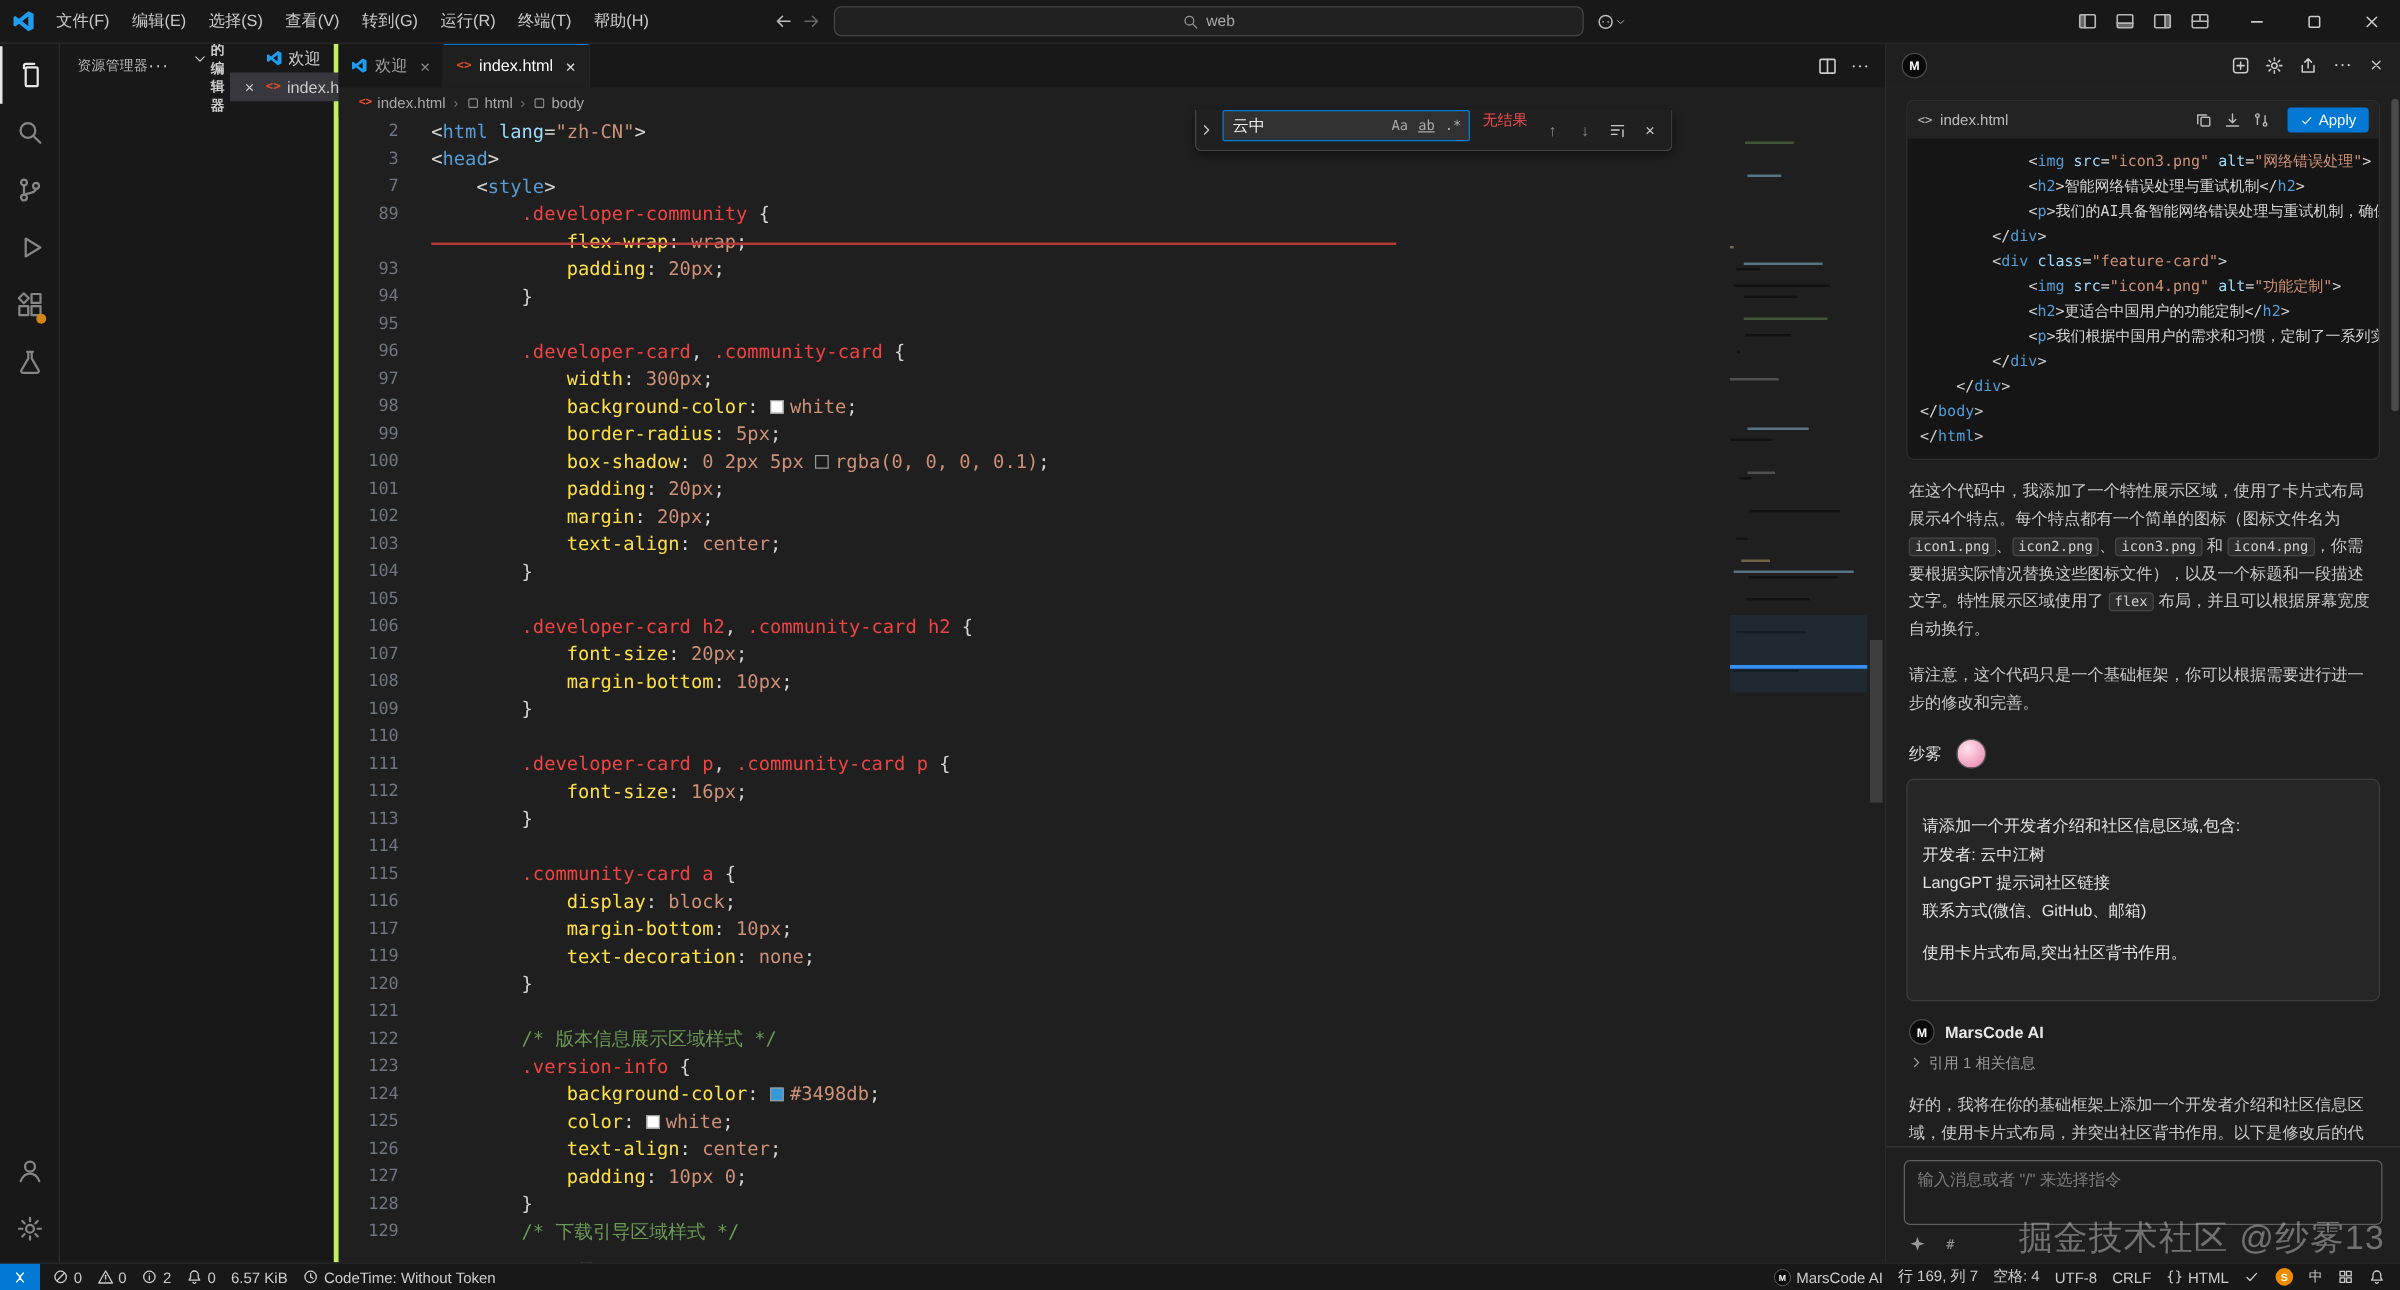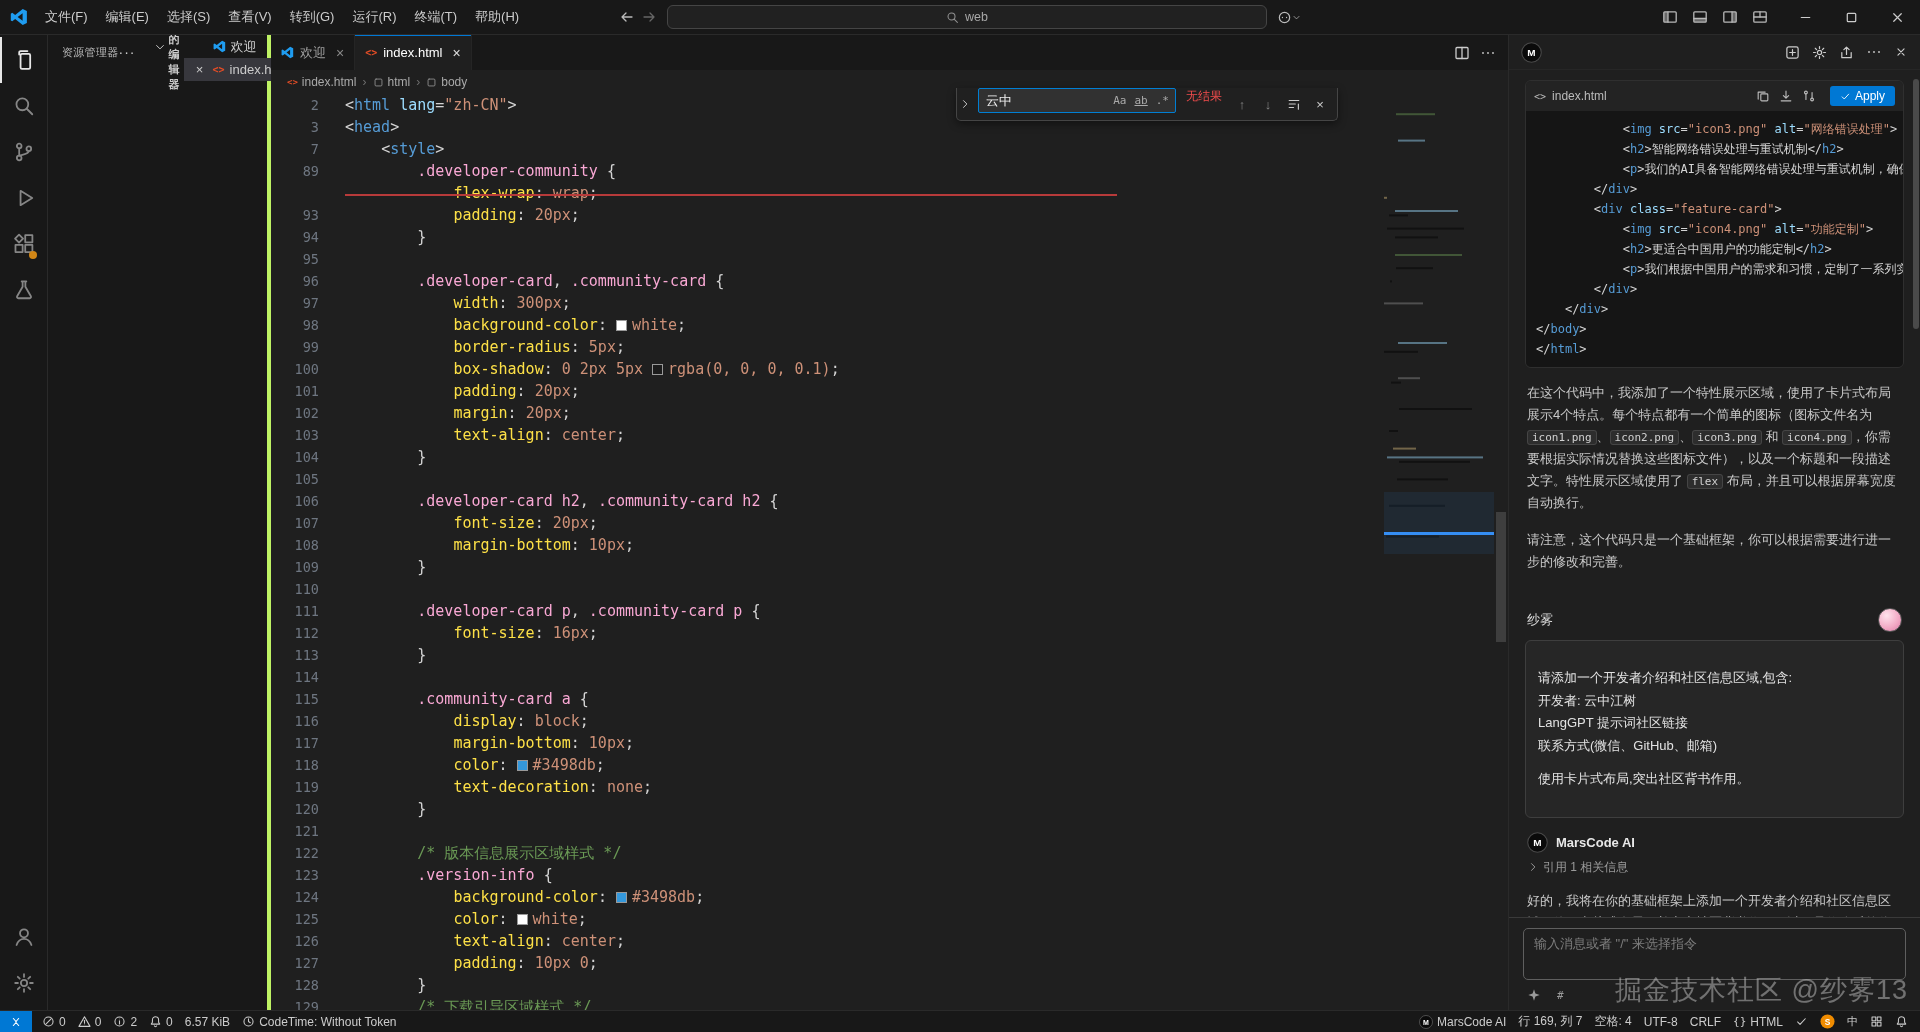--- a/index.html
+++ b/index.html
@@ -66,21 +66,21 @@
 .bc-item .ic{display:flex;color:#8f8f8f}
 .editor-body{flex:1;position:relative;min-height:0;overflow:hidden}
 .code{position:absolute;inset:0;font-family:"DejaVu Sans Mono",monospace;font-size:15px;overflow:hidden}
 .cl{display:flex;height:22px;line-height:22px}
 .cl .ln{flex:none;width:48px;text-align:right;margin-right:26px;color:#6e7681;font-size:13.5px}
 .ct{white-space:pre}
 .tk-u,.tk-w{color:#d4d4d4}
 .tk-t{color:#569cd6}
 .tk-a{color:#9cdcfe}
 .tk-g{color:#ce9178}
-.tk-s{color:#f9a8d4}
+.tk-s{color:#ef4444}
 .tk-p{color:#fde047}
 .tk-v{color:#ce9178}
 .tk-c{color:#6a9955}
 .sw{display:inline-block;width:11px;height:11px;border:1px solid #999;margin-right:5px;vertical-align:-1px}
 .cl.del .ct{position:relative}
 .cl.del .ct::after{content:"";position:absolute;left:0;top:12px;width:772px;height:2px;background:#b73a3a}
 .minimap{position:absolute;top:0;right:14px;width:110px;height:100%}
 .vscroll{position:absolute;top:0;right:0;width:14px;height:100%}
 .vscroll .thumb{position:absolute;top:418px;right:2px;width:10px;height:130px;background:rgba(121,121,121,.35)}
 
@@ -104,21 +104,21 @@
 .codecard{border:1px solid #2f2f2f;border-radius:6px;overflow:hidden;margin-top:4px}
 .cc-head{height:30px;background:#232323;display:flex;align-items:center;gap:6px;padding:0 8px;font-size:12px;color:#bbb}
 .cc-ang{font-family:"DejaVu Sans Mono",monospace;font-size:10px;color:#bbb}
 .cc-actions{margin-left:auto;display:flex;gap:9px;color:#bbb}
 .cc-actions .ic{display:flex}
 .apply{display:inline-flex;align-items:center;gap:4px;background:#0078d4;color:#fff;border:none;border-radius:3px;font-size:12px;padding:3px 10px;margin-left:8px;font-family:inherit}
 .cc-body{background:#151515;padding:8px 10px;font-family:"DejaVu Sans Mono",monospace;font-size:12px;line-height:20px;overflow:hidden}
 .ccl{white-space:pre;height:20px}
 .msg{font-size:13px;line-height:1.7;color:#c8c8c8;margin:14px 2px}
 .chip{font-family:"DejaVu Sans Mono",monospace;font-size:11px;background:#2d2d2d;border:1px solid #454545;border-radius:3px;padding:0 4px;color:#d2d2d2}
-.user-row{display:flex;align-items:center;justify-content:space-between;gap:12px;margin:35px 2px 8px}
+.user-row{display:flex;align-items:center;justify-content:flex-start;gap:12px;margin:18px 2px 8px}
 .uname{font-size:13px;color:#ddd}
 .avatar{width:24px;height:24px;border-radius:50%;background:radial-gradient(circle at 35% 30%,#ffe3ec,#f2a7c3 60%,#d97ba6);border:1px solid #555;flex:none}
 .usercard{border:1px solid #3e3e3e;background:#262626;border-radius:6px;padding:26px 12px;margin:0 0 14px;font-size:13px;line-height:1.75;color:#e2e2e2}
 .uml.blank{height:10px}
 .ai-row{display:flex;align-items:center;gap:8px;margin:14px 2px 4px}
 .ai-row .ic{display:flex}
 .ainame{font-weight:700;color:#e8e8e8;font-size:13px}
 .refrow{display:flex;align-items:center;gap:4px;font-size:12px;color:#9a9a9a;margin:6px 2px}
 .refrow .chev{display:flex;color:#9a9a9a}
 
@@ -563,24 +563,20 @@
               <span class="ln">115</span>
               <span class="ct">        <span class="tk-s">.community-card a</span><span class="tk-w"> </span><span class="tk-u">{</span></span>
             </div>
             <div class="cl">
               <span class="ln">116</span>
               <span class="ct">            <span class="tk-p">display</span><span class="tk-u">: </span><span class="tk-v">block</span><span class="tk-u">;</span></span>
             </div>
             <div class="cl">
               <span class="ln">117</span>
               <span class="ct">            <span class="tk-p">margin-bottom</span><span class="tk-u">: </span><span class="tk-v">10px</span><span class="tk-u">;</span></span>
-            </div>
-            <div class="cl">
-              <span class="ln">118</span>
-              <span class="ct">            <span class="tk-p">color</span><span class="tk-u">: </span><span class="sw" style="background:#3498db"></span><span class="tk-v">#3498db</span><span class="tk-u">;</span></span>
             </div>
             <div class="cl">
               <span class="ln">119</span>
               <span class="ct">            <span class="tk-p">text-decoration</span><span class="tk-u">: </span><span class="tk-v">none</span><span class="tk-u">;</span></span>
             </div>
             <div class="cl">
               <span class="ln">120</span>
               <span class="ct">        <span class="tk-u">}</span></span>
             </div>
             <div class="cl">

